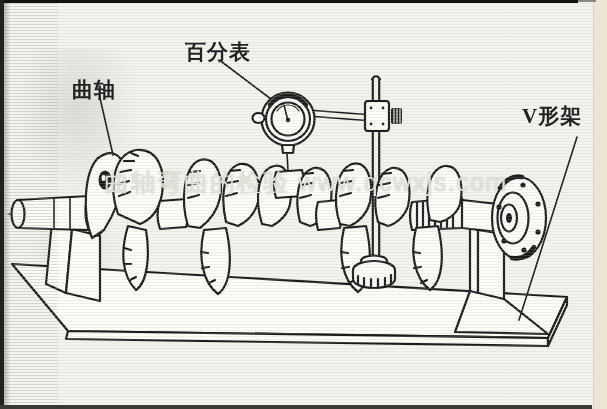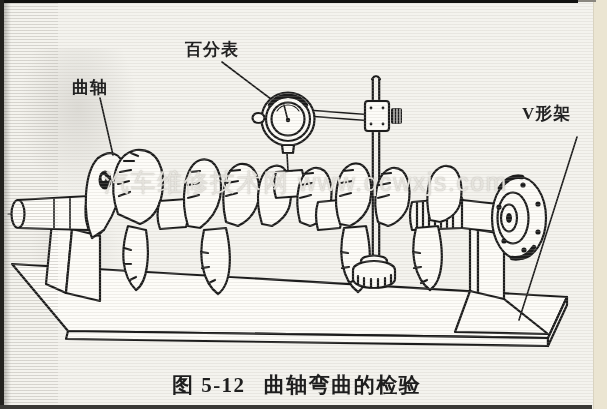--- a/index.html
+++ b/index.html
@@ -34,21 +34,21 @@
   .drawing{position:absolute; inset:0; z-index:2;}
   .drawing *{stroke:#1c1c1c; stroke-width:2.2; fill:none; stroke-linejoin:round; stroke-linecap:round;}
   .drawing .f{fill:#fdfcf8;}
   .drawing .ink{fill:#1c1c1c; stroke:none;}
   .drawing .wht{fill:#fdfcf8; stroke:none;}
   .drawing .thin{stroke-width:1.1;}
   .drawing .med{stroke-width:1.6;}
   .drawing .thick{stroke-width:4.5;}
   .drawing .dash{stroke-width:1.2; stroke-dasharray:9 3 2 3;}
   .label{
-    position:absolute; z-index:7; color:#222; font-weight:600; font-size:17px;
+    position:absolute; z-index:7; color:#222; font-weight:600; font-size:21px;
     letter-spacing:1px; white-space:nowrap;
   }
   .watermark{
     position:absolute; left:104px; top:166px; z-index:5; white-space:nowrap;
     font-family:"Liberation Sans", sans-serif;
     font-size:25px; letter-spacing:1.5px; color:rgba(231,229,222,0.95);
     text-shadow:0 0 1.5px rgba(125,122,116,0.55);
     pointer-events:none;
   }
   .caption{
@@ -245,29 +245,26 @@
       <path class="f" d="M282,145 L294,145 L293,153 L283,153 Z"></path>
       <line class="med" x1="287" y1="153" x2="288" y2="171"></line>
       <line class="med" x1="284" y1="171" x2="292" y2="171"></line>
     </g>
 
     <line class="med" x1="100" y1="98" x2="113" y2="155"></line>
     <line class="med" x1="222" y1="62" x2="271" y2="99"></line>
     <line class="med" x1="577" y1="137" x2="519" y2="320"></line>
   </svg>
 
-  <div class="watermark">汽车维修技术网 www.qcwxjs.com</div>
+  <div class="watermark">曲轴弯曲的检验 www.qcwxjs.com</div>
 
   <div class="label" style="left:72px; top:76px;">曲轴</div>
   <div class="label" style="left:185px; top:38px;">百分表</div>
   <div class="label" style="left:522px; top:102px;">V形架</div>
 
-  <div class="caption">
-    <span class="prefix">图 5-12</span><span>曲轴弯曲的检验</span>
-  </div>
 
   <div class="scanlines"></div>
   <div class="left-stripes"></div>
   <div class="edge-top"></div>
   <div class="edge-top2"></div>
   <div class="edge-left"></div>
   <div class="edge-left2"></div>
   <div class="edge-bottom"></div>
   <div class="edge-right"></div>
 </div>

